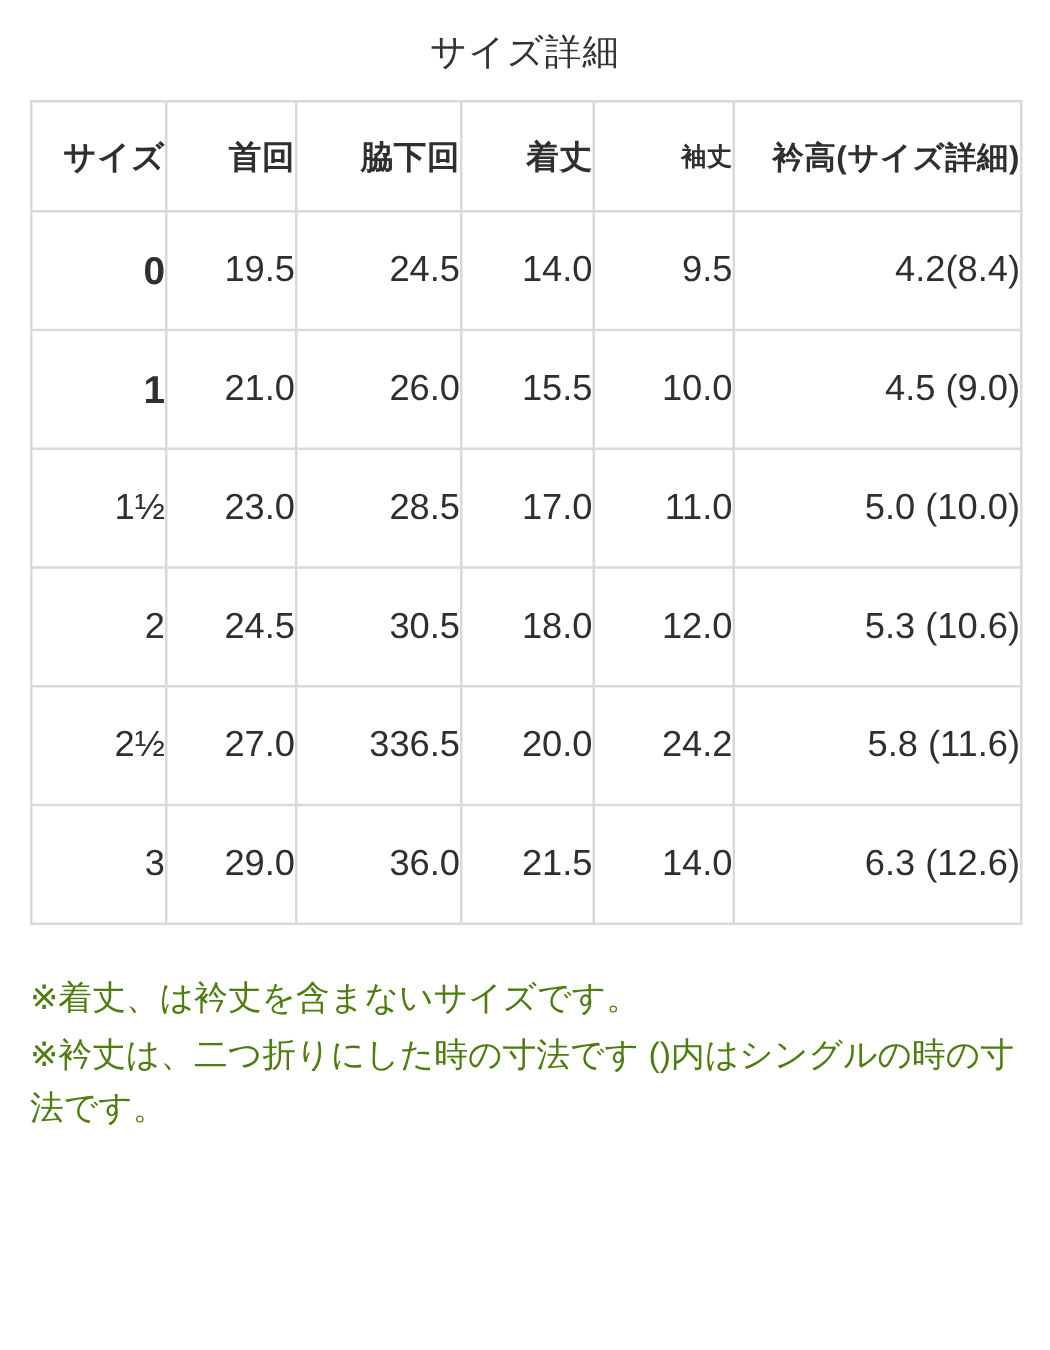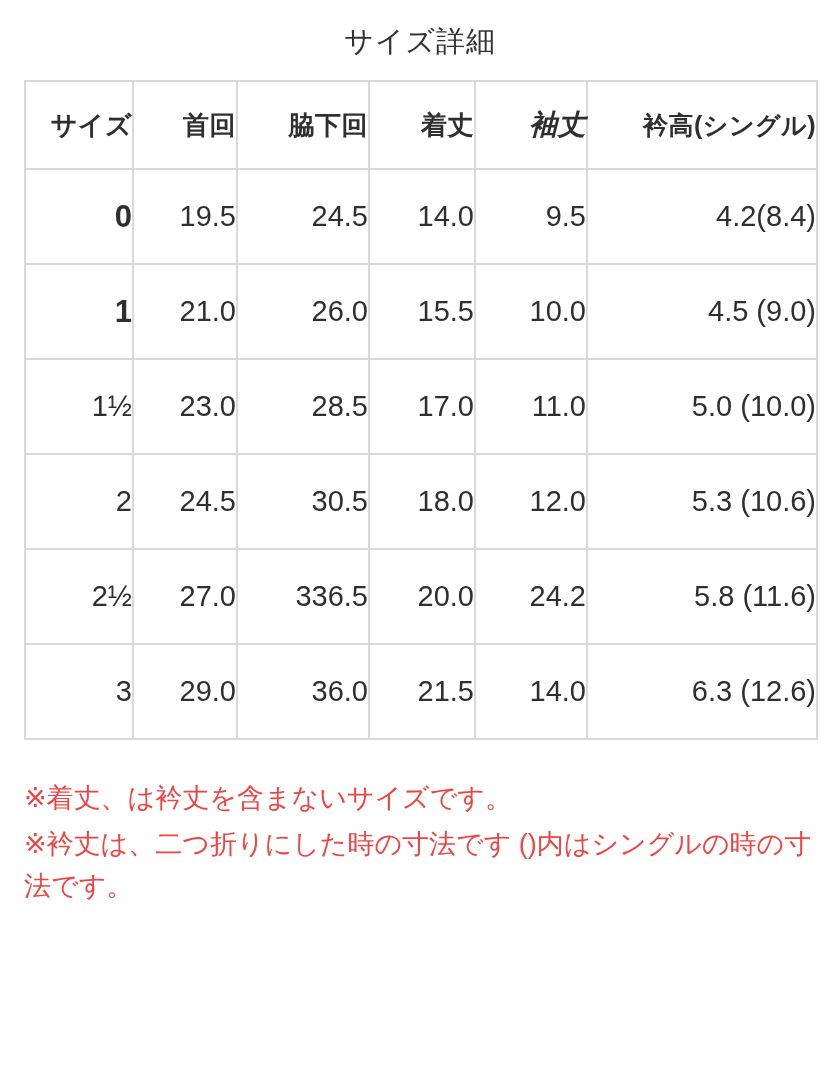--- a/index.html
+++ b/index.html
@@ -49,22 +49,21 @@
     color: #2f2f2f;
     padding: 0;
   }
   thead th {
     height: 86px;
     font-size: 26px;
     font-weight: 700;
     letter-spacing: 0.5px;
   }
   thead th.col-sleeve {
-    font-size: 28px;
-    font-style: italic;
+    font-size: 20px;
   }
   thead th.col-collar {
     font-size: 25px;
   }
   tbody td {
     height: 93px;
     font-size: 29px;
     font-weight: 400;
   }
   tbody td.size-cell {
@@ -79,21 +78,21 @@
   col.c1 { width: 104px; }
   col.c2 { width: 132px; }
   col.c3 { width: 106px; }
   col.c4 { width: 112px; }
   col.c5 { width: 230px; }
 
   .notes {
     margin: 38px 24px 0 24px;
     font-size: 27px;
     line-height: 1.55;
-    color: #ef4444;
+    color: #4d7c0f;
   }
   .notes p {
     margin: 0 0 4px 0;
   }
 </style>
 </head>
 <body>
 
 <div class="page">
 
@@ -111,21 +110,21 @@
           <col class="c4">
           <col class="c5">
       </colgroup>
       <thead>
         <tr>
           <th class="col-size">サイズ</th>
           <th class="col-neck">首回</th>
           <th class="col-chest">脇下回</th>
           <th class="col-length">着丈</th>
           <th class="col-sleeve">袖丈</th>
-          <th class="col-collar">衿高(シングル)</th>
+          <th class="col-collar">衿高(サイズ詳細)</th>
         </tr>
       </thead>
       <tbody>
         <tr>
           <td class="size-cell">0</td>
           <td>19.5</td>
           <td>24.5</td>
           <td>14.0</td>
           <td>9.5</td>
           <td>4.2(8.4)</td>

